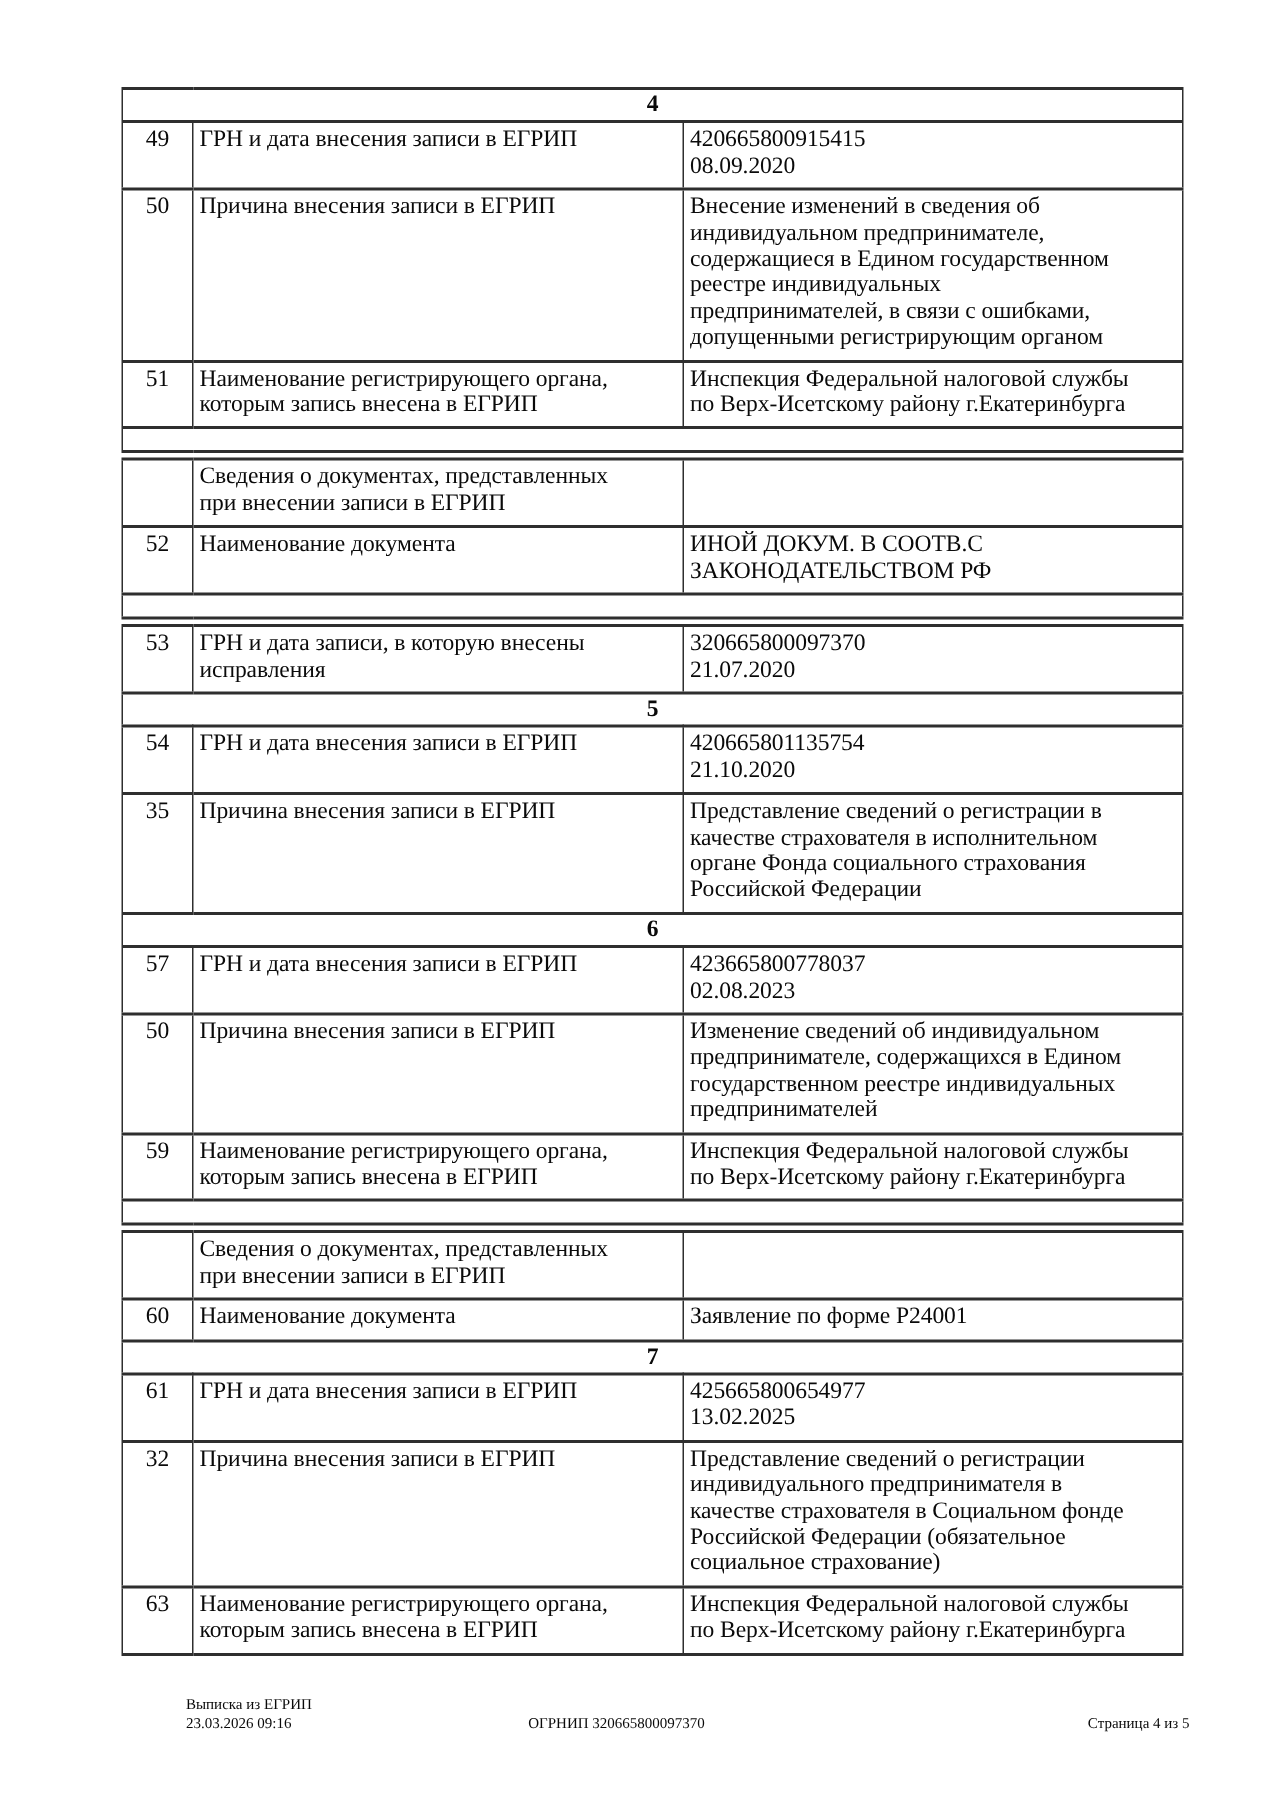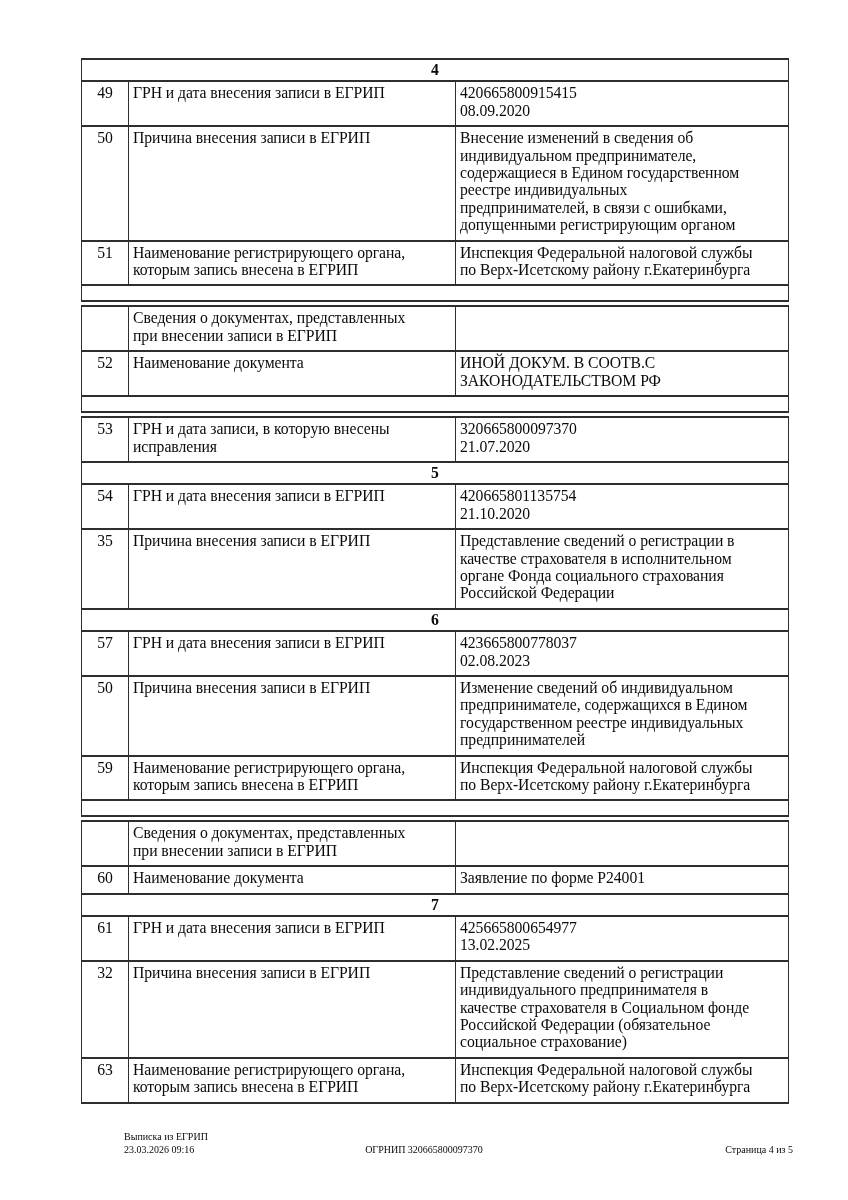--- a/index.html
+++ b/index.html
@@ -76,21 +76,21 @@
     line-height: 13px;
   }
   .footer-left {
     position: absolute;
     left: 0;
     top: 0;
     padding-left: 43px;
   }
   .footer-center {
     position: absolute;
-    left: 343px; 
+    left: 330px; 
     top: 13px;
     transform: translateX(-50%);
     white-space: nowrap;
   }
   .footer-right {
     position: absolute;
     right: 0;
     top: 13px;
     white-space: nowrap;
   }

